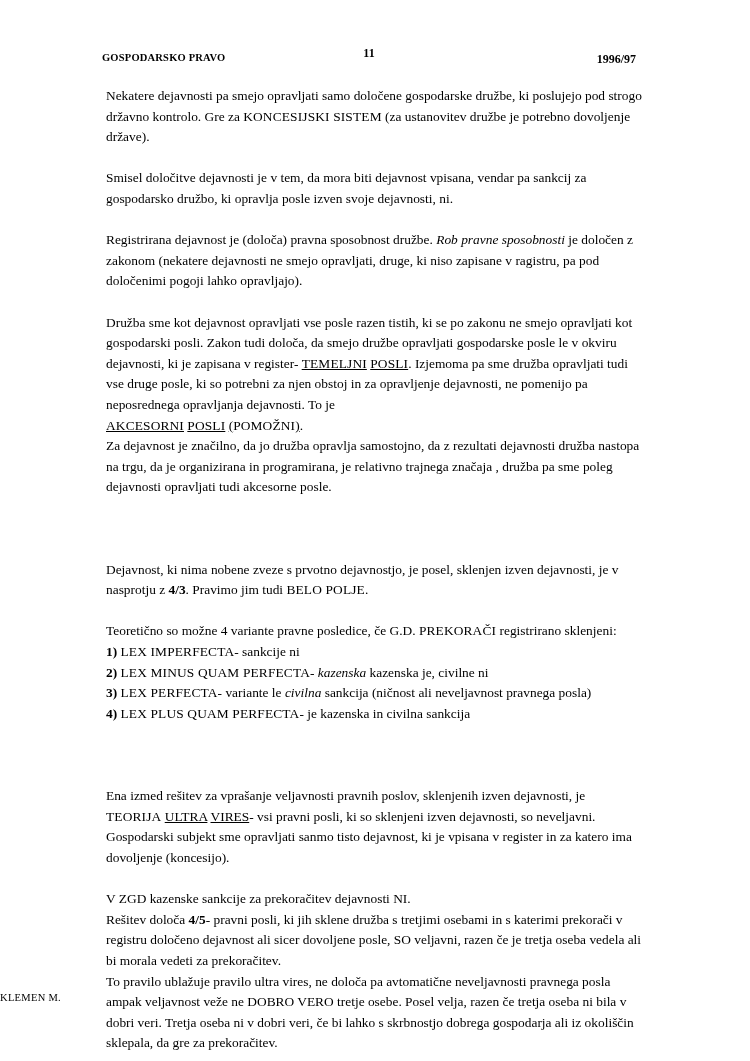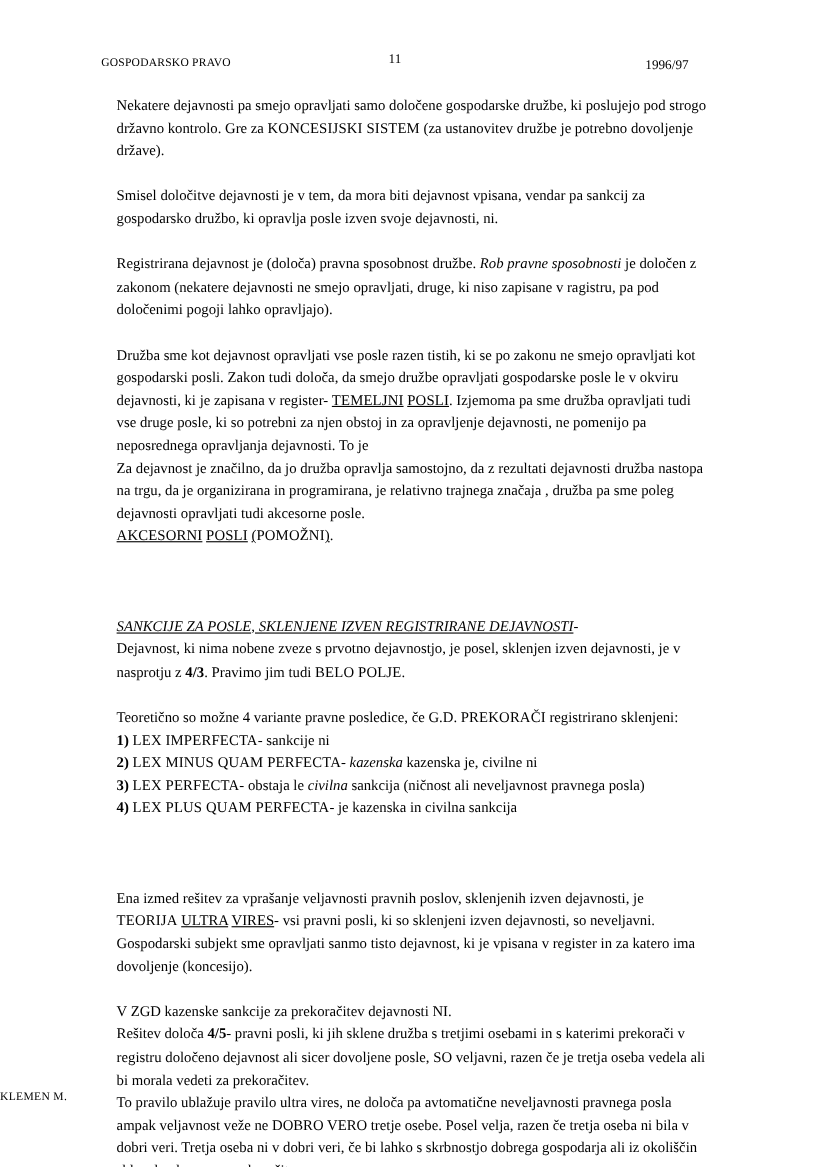--- a/index.html
+++ b/index.html
@@ -16,25 +16,26 @@
     width: 750px;
     height: 1061px;
     margin: 0 auto;
     background: #ffffff;
     overflow: hidden;
   }
 
   
   .running-head {
     position: absolute;
-    left: 92px;
+    left: 102px;
     top: 50px;
     width: 534px;
     height: 16px;
     font-size: 9.5px;
+    font-weight: bold;
   }
   .rh-left {
     position: absolute;
     left: 0;
     top: 2px;
     font-variant: small-caps;
     letter-spacing: 0.2px;
     font-size: 10.5px;
   }
   .rh-center {
@@ -129,39 +130,38 @@
     <p class="para"><span>Smisel določitve dejavnosti je v tem, da mora biti dejavnost vpisana, vendar pa sankcij za gospodarsko družbo, ki opravlja posle izven svoje dejavnosti, ni.</span></p>
 
     <div class="blank"></div>
 
     <p class="para"><span>Registrirana dejavnost je (določa) pravna sposobnost družbe.  </span><span class="it">Rob pravne sposobnosti</span><span> je določen z zakonom (nekatere dejavnosti ne smejo opravljati, druge, ki niso zapisane v ragistru, pa pod določenimi pogoji lahko opravljajo).</span></p>
 
     <div class="blank"></div>
 
     <p class="para"><span>Družba sme kot dejavnost opravljati vse posle razen tistih, ki se po zakonu ne smejo opravljati kot gospodarski posli. Zakon tudi določa, da smejo družbe opravljati gospodarske posle le v okviru dejavnosti, ki je zapisana v register- </span><span class="sc ul">TEMELJNI</span><span> </span><span class="sc ul">POSLI</span><span>. Izjemoma pa sme družba opravljati tudi vse druge posle, ki so potrebni za njen obstoj in za opravljenje dejavnosti, ne pomenijo pa neposrednega opravljanja dejavnosti. To je </span></p>
 
+    <p class="para"><span class="sc ul">AKCESORNI</span><span> </span><span class="sc ul">POSLI</span><span> </span><span class="ul">(</span><span class="sc">POMOŽNI</span><span class="ul">)</span><span>.</span></p>
+
     <p class="para"><span>Za dejavnost je značilno, da jo družba opravlja samostojno, da z rezultati dejavnosti družba nastopa na trgu, da je organizirana in programirana, je relativno trajnega značaja , družba pa sme poleg dejavnosti opravljati tudi akcesorne posle.</span></p>
-
-    <p class="para"><span class="sc ul">AKCESORNI</span><span> </span><span class="sc ul">POSLI</span><span> </span><span class="ul">(</span><span class="sc">POMOŽNI</span><span class="ul">)</span><span>.</span></p>
 
     <div class="blank triple"></div>
 
-    <p class="para head-sankcije"><span class="ht">SANKCIJE ZA POSLE, SKLENJENE IZVEN REGISTRIRANE DEJAVNOSTI</span><span>-</span></p>
 
     <p class="para"><span>Dejavnost, ki nima nobene zveze s prvotno dejavnostjo, je posel, sklenjen izven dejavnosti, je v nasprotju z </span><span class="bd">4/3</span><span>. Pravimo jim tudi </span><span class="sc">BELO POLJE</span><span>.</span></p>
 
     <div class="blank"></div>
 
     <p class="para"><span>Teoretično so možne 4 variante pravne posledice, če G.D. </span><span class="sc">PREKORAČI</span><span> registrirano sklenjeni:</span></p>
 
     <p class="para"><span class="listnum">1)</span><span> </span><span class="sc">LEX IMPERFECTA</span><span>- sankcije ni</span><span class="it"></span><span></span></p>
 
     <p class="para"><span class="listnum">2)</span><span> </span><span class="sc">LEX MINUS QUAM PERFECTA</span><span>- </span><span class="it">kazenska</span><span> kazenska je, civilne ni</span></p>
 
-    <p class="para"><span class="listnum">3)</span><span> </span><span class="sc">LEX PERFECTA</span><span>- obstaja le </span><span class="it">civilna</span><span> sankcija (ničnost ali neveljavnost pravnega posla)</span></p>
+    <p class="para"><span class="listnum">3)</span><span> </span><span class="sc">LEX PERFECTA</span><span>- variante le </span><span class="it">civilna</span><span> sankcija (ničnost ali neveljavnost pravnega posla)</span></p>
 
     <p class="para"><span class="listnum">4)</span><span> </span><span class="sc">LEX PLUS QUAM PERFECTA</span><span>- je kazenska in civilna sankcija</span><span class="it"></span><span></span></p>
 
     <div class="blank triple"></div>
 
     <p class="para"><span>Ena izmed rešitev za vprašanje veljavnosti pravnih poslov, sklenjenih izven dejavnosti, je </span><span class="sc">TEORIJA</span><span> </span><span class="ul">ULTRA</span><span> </span><span class="ul">VIRES</span><span>- vsi pravni posli, ki so sklenjeni izven dejavnosti, so neveljavni. Gospodarski subjekt sme opravljati sanmo tisto dejavnost, ki je vpisana v register in za katero ima dovoljenje (koncesijo).</span></p>
 
     <div class="blank"></div>
 
     <p class="para"><span>V ZGD kazenske sankcije za prekoračitev dejavnosti NI.</span></p>

